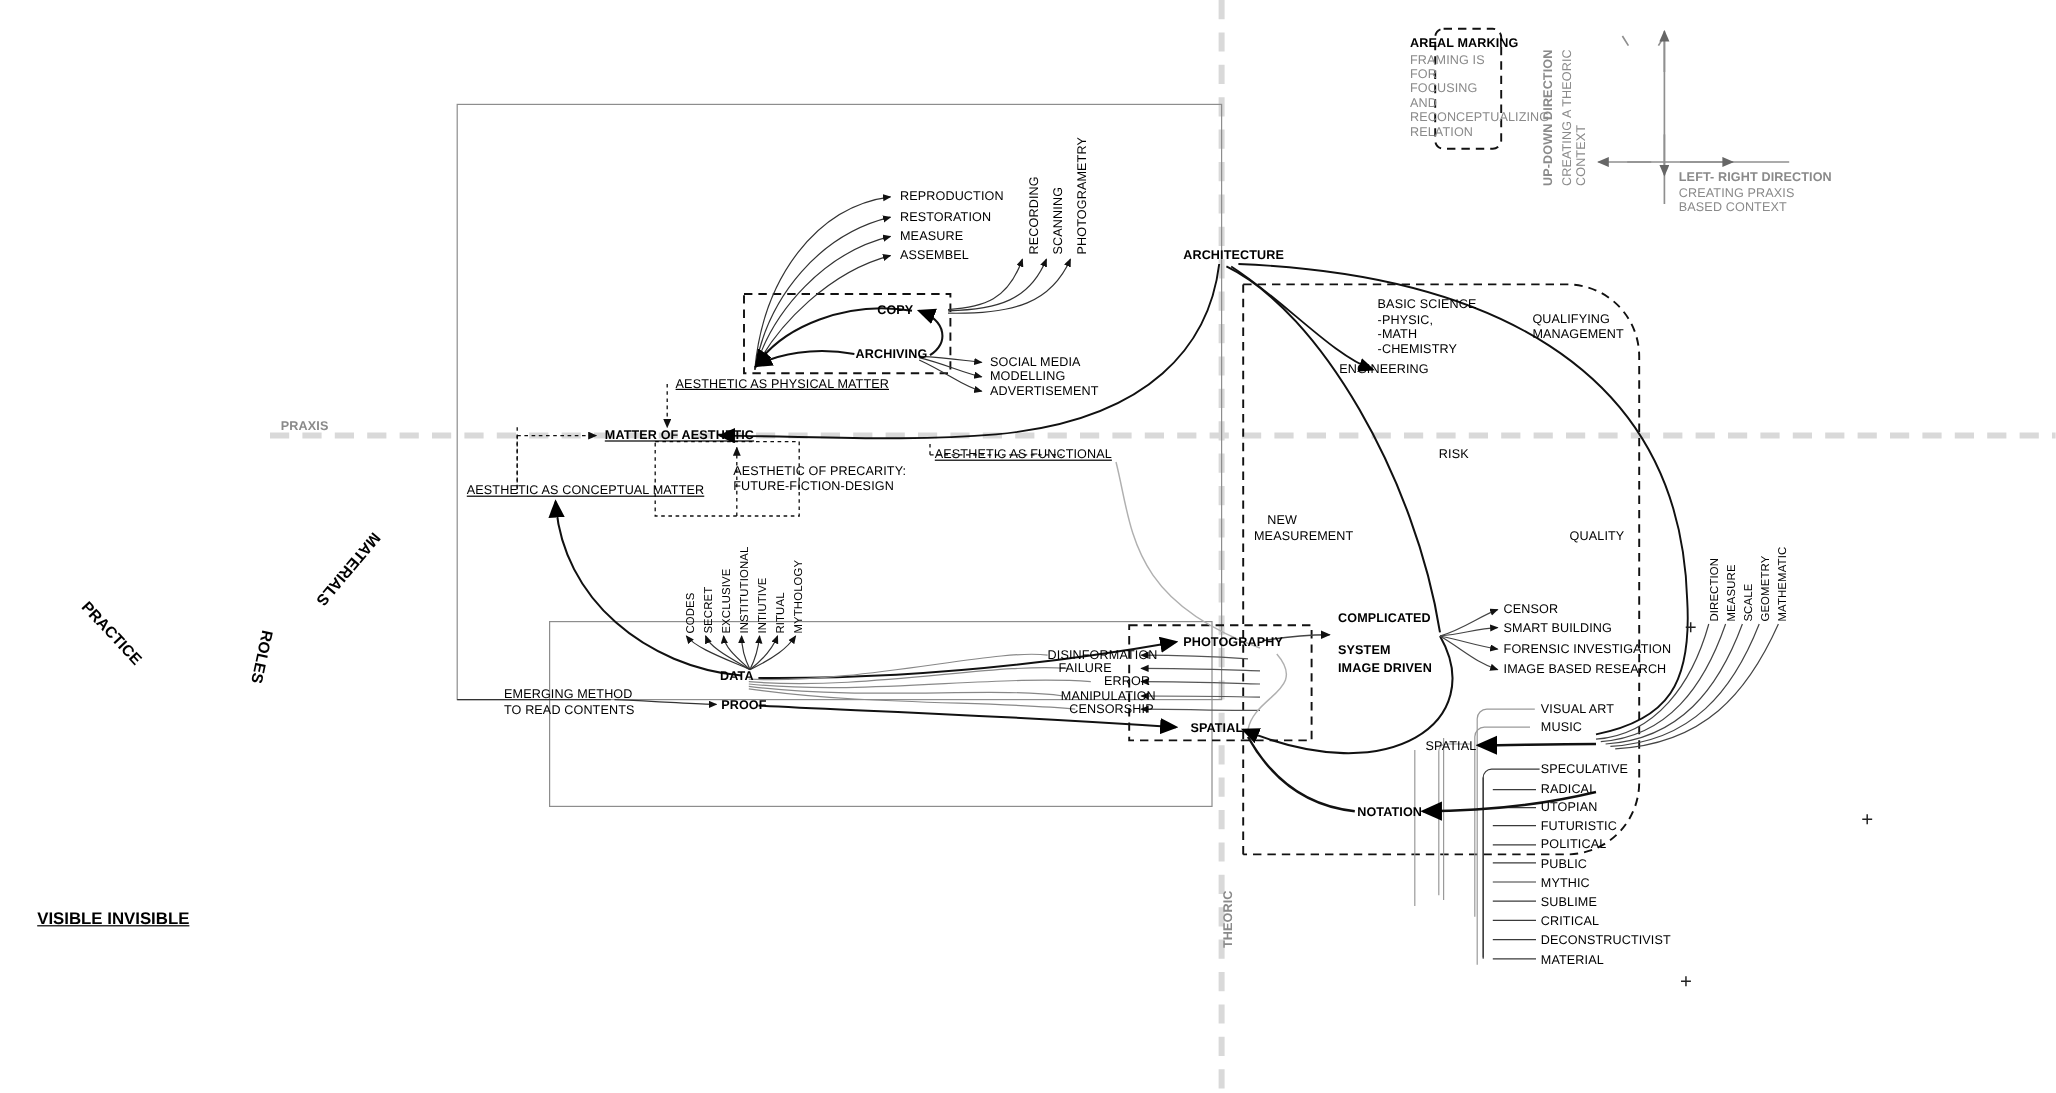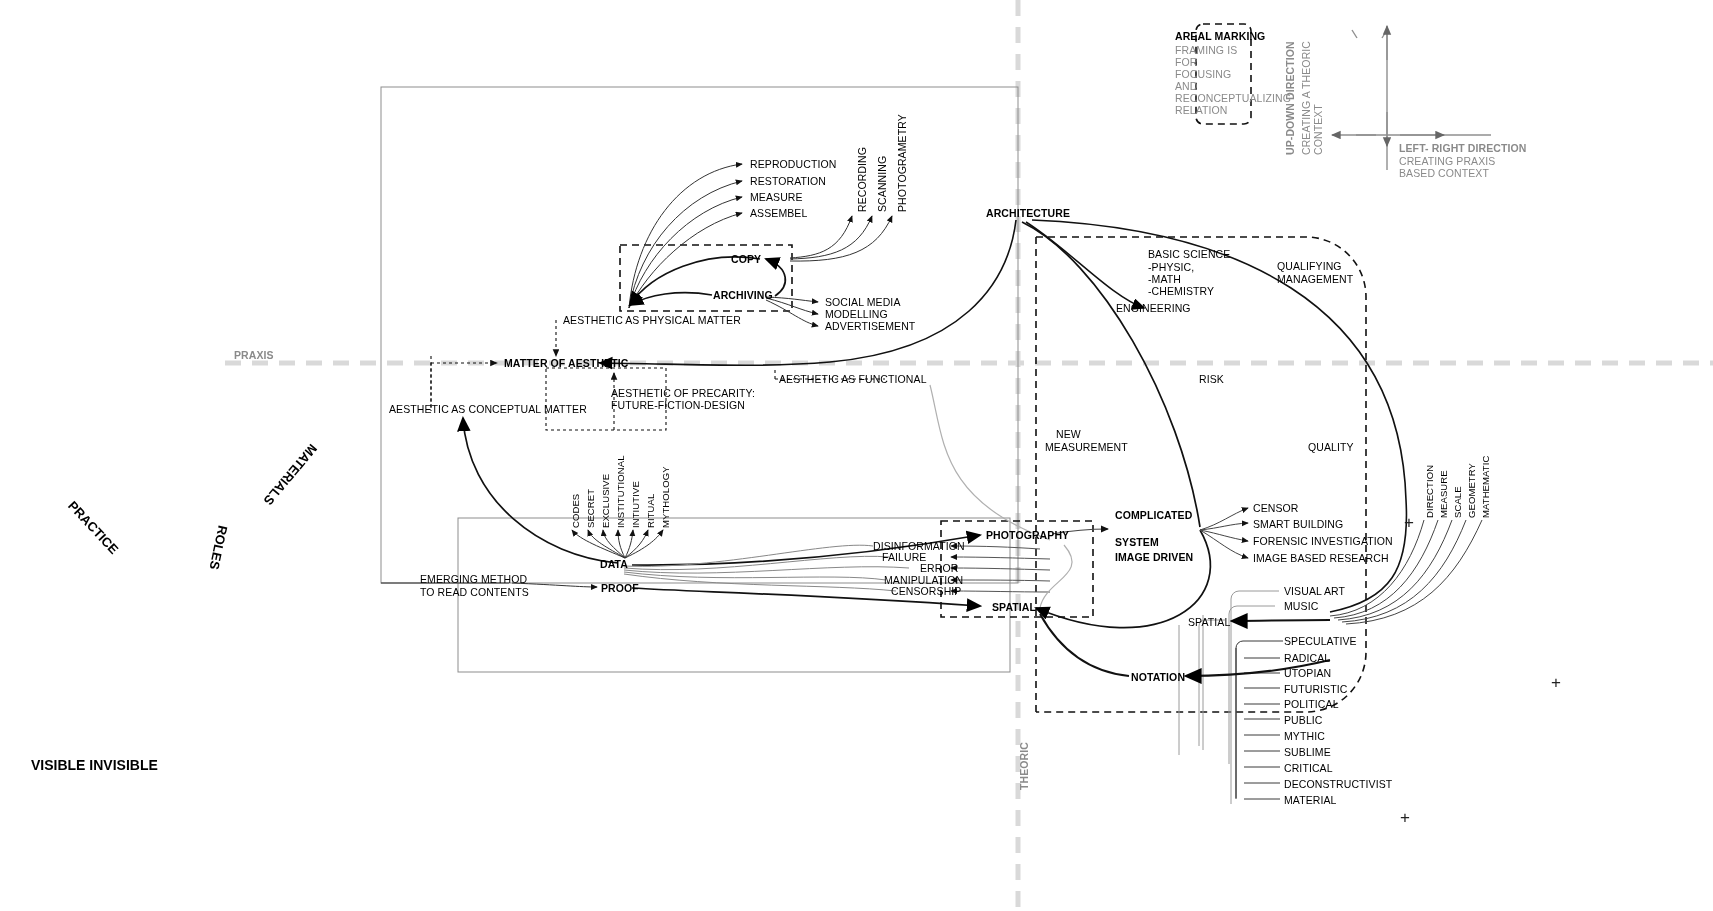--- a/index.html
+++ b/index.html
@@ -2,25 +2,25 @@
 <html><head>
 <meta charset="utf-8">
 <style>
   html,body{margin:0;padding:0;background:#ffffff;}
   body{width:1713px;height:911px;position:relative;overflow:hidden;
        font-family:"Liberation Sans",sans-serif;color:#000;}
   #stage{position:absolute;inset:0;width:1713px;height:911px;}
   svg.layer{position:absolute;left:0;top:0;width:1713px;height:911px;overflow:visible;}
   .lbl{position:absolute;white-space:nowrap;font-size:10.5px;letter-spacing:.1px;line-height:1.15;}
   .lbl.b{font-weight:bold;}
-  .lbl.u{}
+  .lbl.u{text-decoration:underline;}
   .lbl.sm{font-size:9.5px;}
   .rot90{transform:rotate(-90deg);transform-origin:0 0;}
   .gray{color:#8a8a8a;}
-  .title{position:absolute;font-size:14px;font-weight:bold;line-height:1.5;}
+  .title{position:absolute;font-size:14px;font-weight:bold;line-height:1.5;text-decoration:underline;}
   .fan span{position:absolute;font-size:13px;font-weight:bold;}
   .plus{position:absolute;font-size:17px;color:#222;}
 </style>
 </head>
 <body>
 
 <div id="stage">
 
   <svg class="layer">
     <g stroke="#d9d9d9" stroke-width="5" stroke-dasharray="16 11" fill="none">

